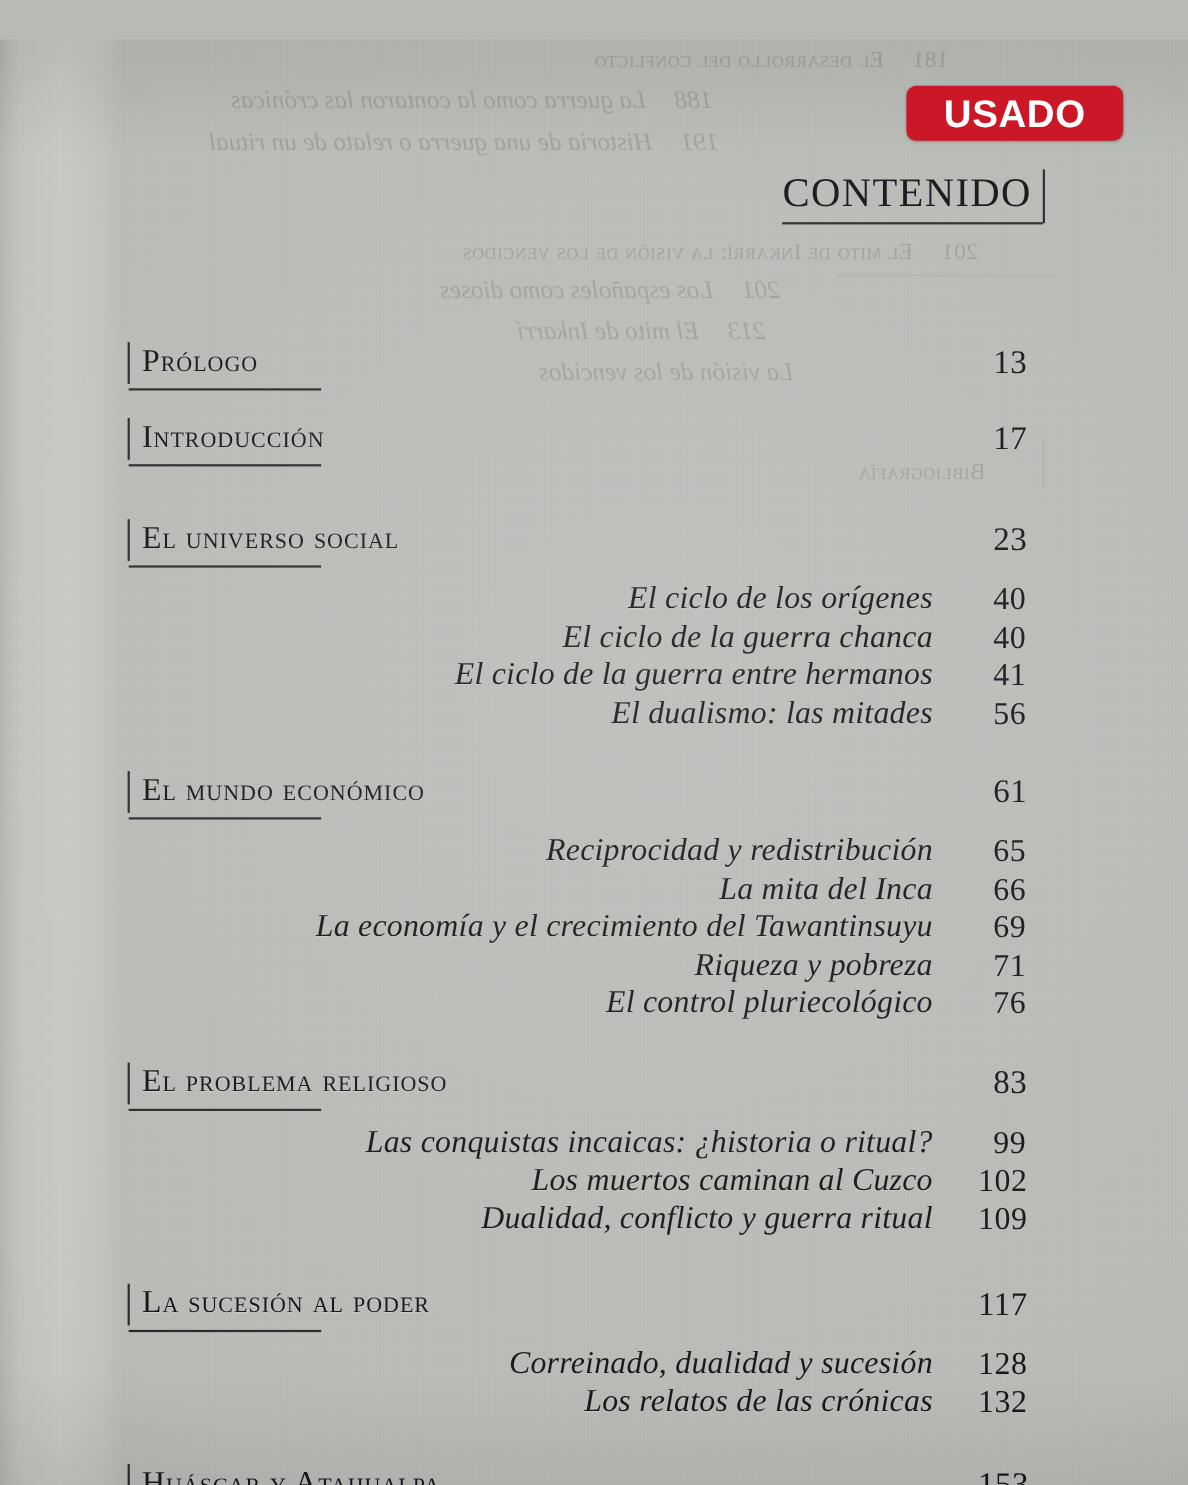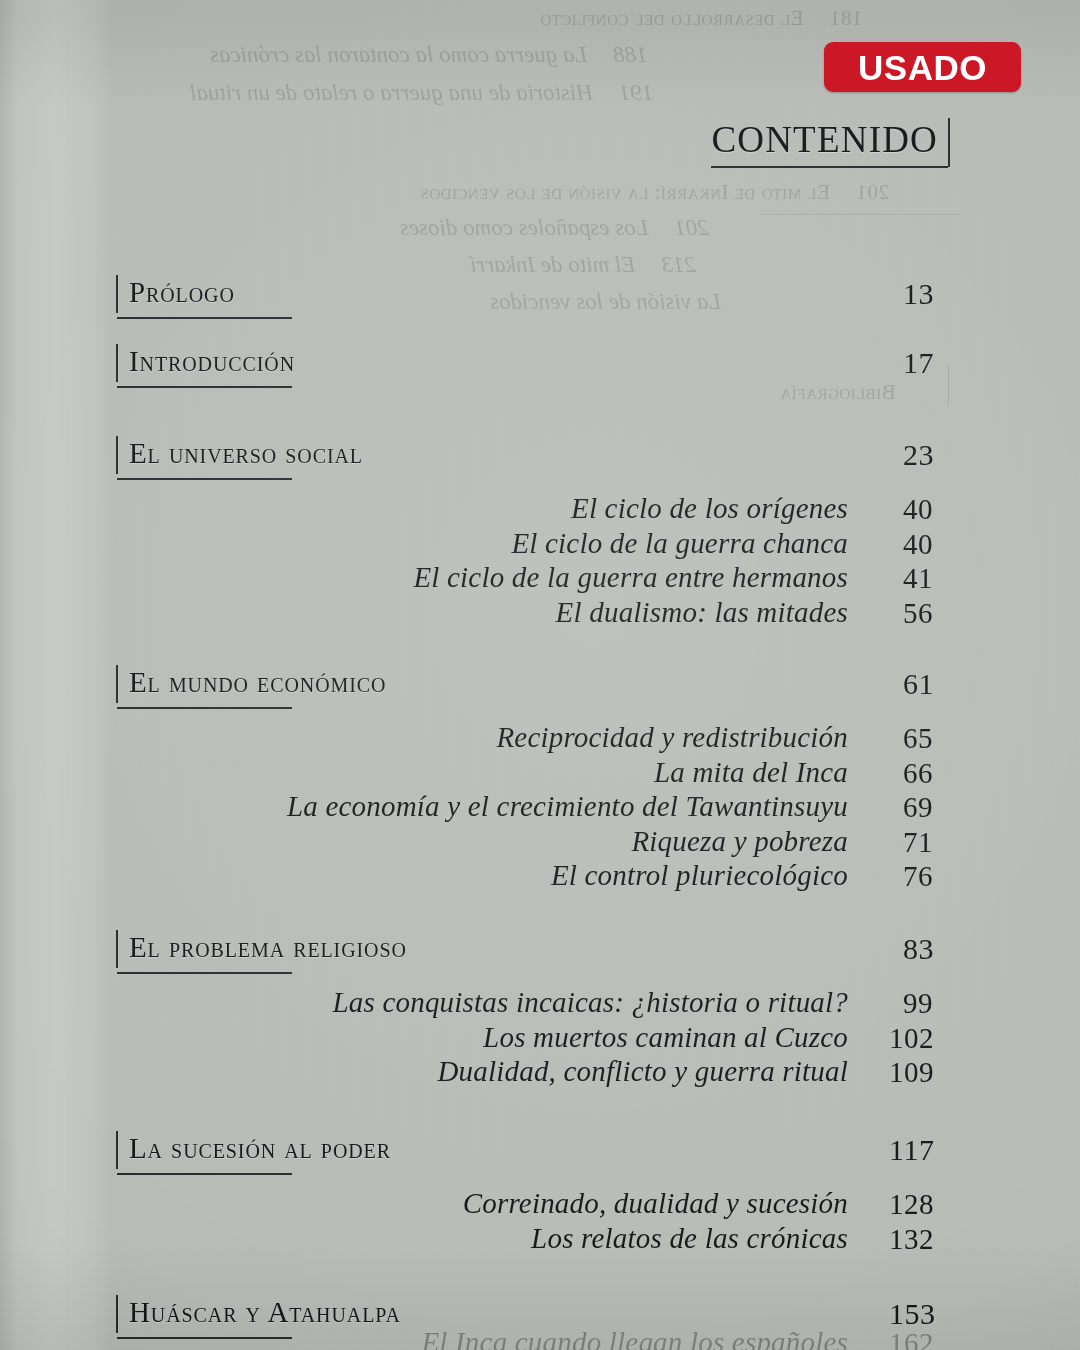--- a/index.html
+++ b/index.html
@@ -12,20 +12,21 @@
     position:relative;
   }
 
   
   #page{
     position:absolute;inset:0;
     background:
       linear-gradient(90deg,
         #b3b6b1 0px, #c3c6c0 18px, #c8cbc5 55px,
         #c2c5bf 92px, #b9bcb7 112px, #b9bcb7 100%);
+    margin-top: 36px;
   }
   #grain{
     position:absolute;inset:0;
     background-image:
       repeating-linear-gradient(0deg, rgba(0,0,0,.012) 0 1px, rgba(255,255,255,.012) 1px 2px),
       repeating-linear-gradient(90deg, rgba(0,0,0,.010) 0 1px, rgba(255,255,255,.010) 1px 3px);
     pointer-events:none;mix-blend-mode:multiply;opacity:.55;
   }
   #vignette{
     position:absolute;inset:0;pointer-events:none;

